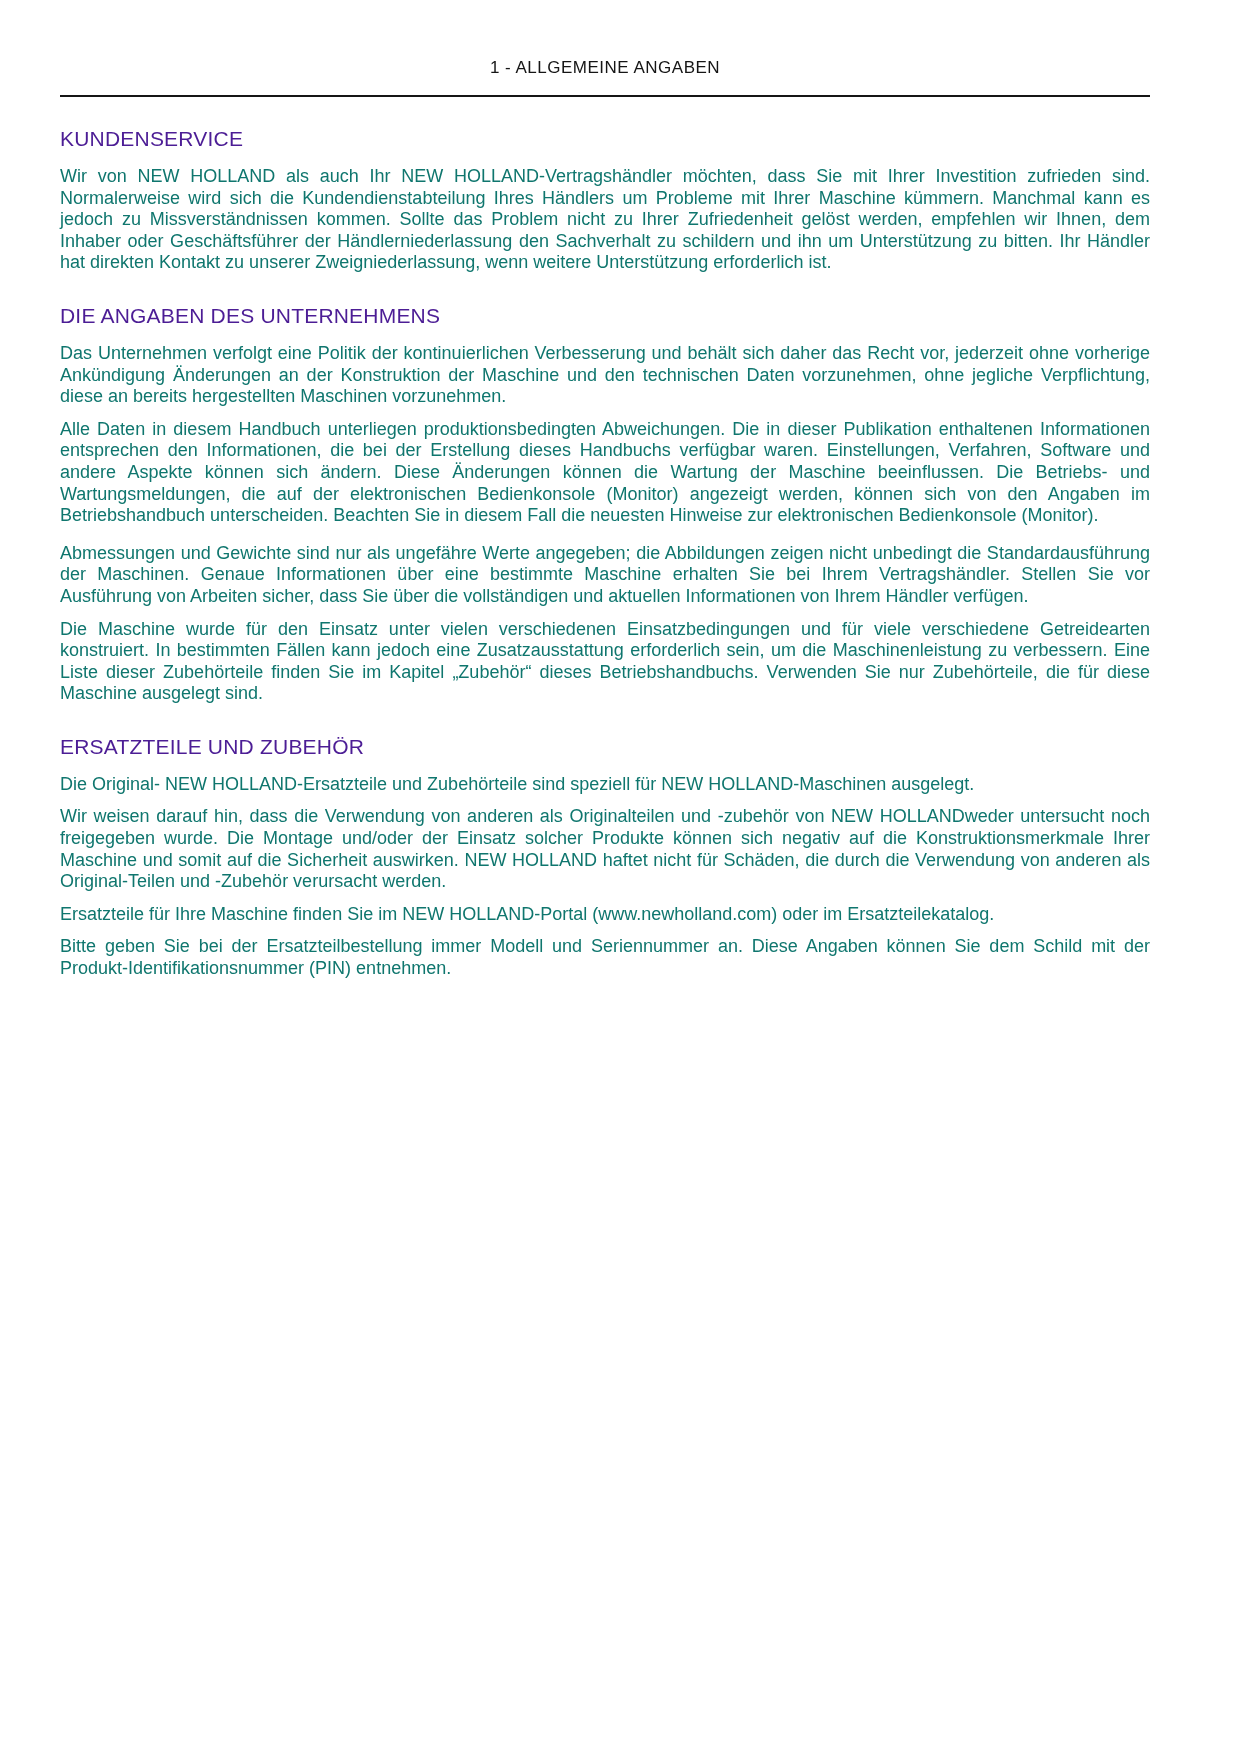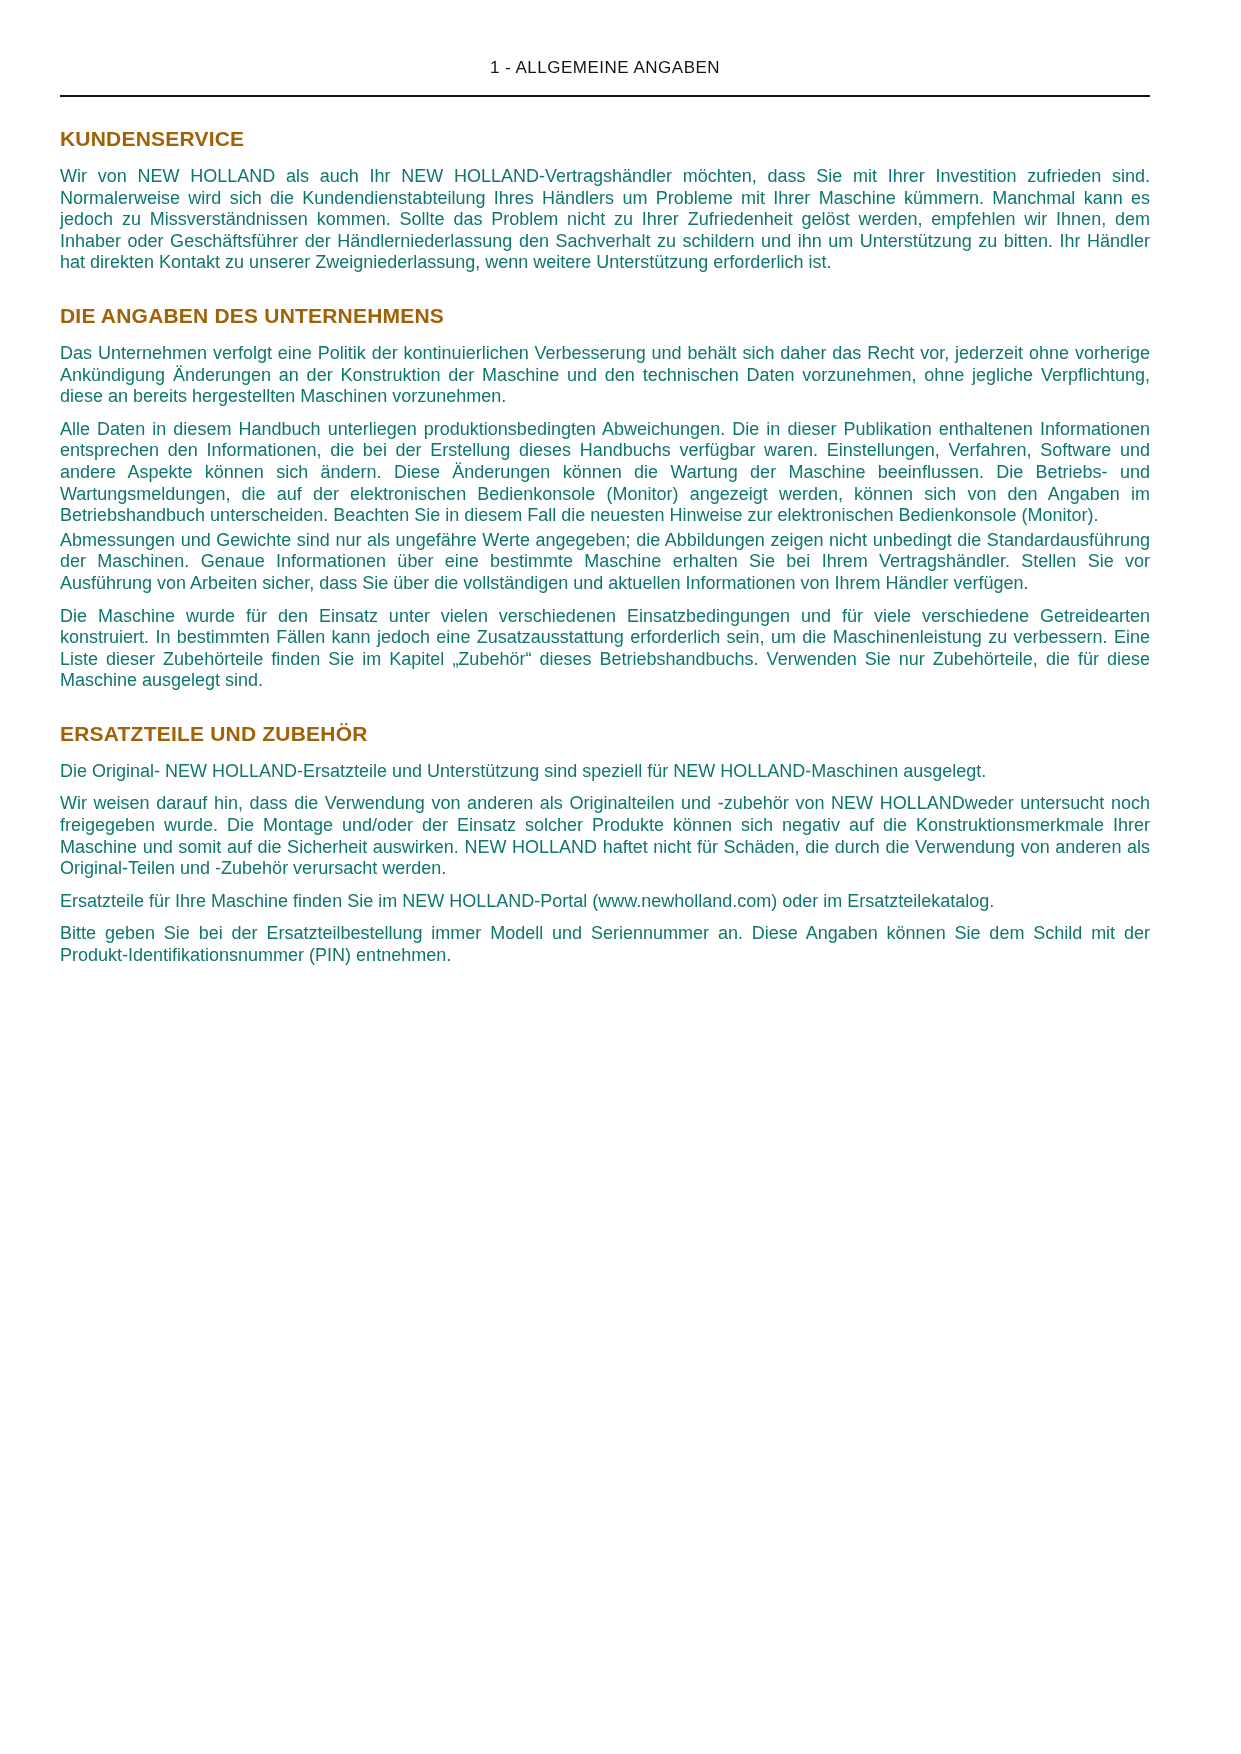--- a/index.html
+++ b/index.html
@@ -28,34 +28,34 @@
     color: #151515;
     margin-bottom: 17px;
   }
   .header-rule {
     border: none;
     border-top: 2px solid #151515;
     margin: 0 0 0 0;
   }
   h2.section-heading {
     font-size: 21px;
-    font-weight: bold;
+    font-weight: normal;
     letter-spacing: 0.2px;
-    color: #a16207;
+    color: #4c1d95;
     margin: 30px 0 15px 0;
   }
   p.body-par {
     font-size: 18px;
     line-height: 21.6px;
     text-align: justify;
     color: #0f766e;
     margin: 0 0 11px 0;
     hyphens: none;
   }
-  p.body-par.tight { margin-bottom: 3px; }
+  p.body-par.tight { margin-bottom: 16px; }
   .page-footer {
     position: absolute;
     left: 60px;
     top: 1652px;
     width: 1090px;
   }
   .footer-rule {
     border: none;
     border-top: 3px double #151515;
     margin: 0;
@@ -80,21 +80,21 @@
     <p class="body-par">Wir von NEW HOLLAND als auch Ihr NEW HOLLAND-Vertragshändler möchten, dass Sie mit Ihrer Investition zufrieden sind. Normalerweise wird sich die Kundendienstabteilung Ihres Händlers um Probleme mit Ihrer Maschine kümmern. Manchmal kann es jedoch zu Missverständnissen kommen. Sollte das Problem nicht zu Ihrer Zufriedenheit gelöst werden, empfehlen wir Ihnen, dem Inhaber oder Geschäftsführer der Händlerniederlassung den Sachverhalt zu schildern und ihn um Unterstützung zu bitten. Ihr Händler hat direkten Kontakt zu unserer Zweigniederlassung, wenn weitere Unterstützung erforderlich ist.</p>
 
     <h2 class="section-heading">DIE ANGABEN DES UNTERNEHMENS</h2>
     <p class="body-par">Das Unternehmen verfolgt eine Politik der kontinuierlichen Verbesserung und behält sich daher das Recht vor, jederzeit ohne vorherige Ankündigung Änderungen an der Konstruktion der Maschine und den technischen Daten vorzunehmen, ohne jegliche Verpflichtung, diese an bereits hergestellten Maschinen vorzunehmen.</p>
     <p class="body-par tight">Alle Daten in diesem Handbuch unterliegen produktionsbedingten Abweichungen. Die in dieser Publikation enthaltenen Informationen entsprechen den Informationen, die bei der Erstellung dieses Handbuchs verfügbar waren. Einstellungen, Verfahren, Software und andere Aspekte können sich ändern. Diese Änderungen können die Wartung der Maschine beeinflussen. Die Betriebs- und Wartungsmeldungen, die auf der elektronischen Bedienkonsole (Monitor) angezeigt werden, können sich von den Angaben im Betriebshandbuch unterscheiden. Beachten Sie in diesem Fall die neuesten Hinweise zur elektronischen Bedienkonsole (Monitor).</p>
     <p class="body-par">Abmessungen und Gewichte sind nur als ungefähre Werte angegeben; die Abbildungen zeigen nicht unbedingt die Standardausführung der Maschinen. Genaue Informationen über eine bestimmte Maschine erhalten Sie bei Ihrem Vertragshändler. Stellen Sie vor Ausführung von Arbeiten sicher, dass Sie über die vollständigen und aktuellen Informationen von Ihrem Händler verfügen.</p>
 
     <p class="body-par">Die Maschine wurde für den Einsatz unter vielen verschiedenen Einsatzbedingungen und für viele verschiedene Getreidearten konstruiert. In bestimmten Fällen kann jedoch eine Zusatzausstattung erforderlich sein, um die Maschinenleistung zu verbessern. Eine Liste dieser Zubehörteile finden Sie im Kapitel „Zubehör“ dieses Betriebshandbuchs. Verwenden Sie nur Zubehörteile, die für diese Maschine ausgelegt sind.</p>
 
     <h2 class="section-heading">ERSATZTEILE UND ZUBEHÖR</h2>
-    <p class="body-par">Die Original- NEW HOLLAND-Ersatzteile und Unterstützung sind speziell für NEW HOLLAND-Maschinen ausgelegt.</p>
+    <p class="body-par">Die Original- NEW HOLLAND-Ersatzteile und Zubehörteile sind speziell für NEW HOLLAND-Maschinen ausgelegt.</p>
     <p class="body-par">Wir weisen darauf hin, dass die Verwendung von anderen als Originalteilen und -zubehör von NEW HOLLANDweder untersucht noch freigegeben wurde. Die Montage und/oder der Einsatz solcher Produkte können sich negativ auf die Konstruktionsmerkmale Ihrer Maschine und somit auf die Sicherheit auswirken. NEW HOLLAND haftet nicht für Schäden, die durch die Verwendung von anderen als Original-Teilen und -Zubehör verursacht werden.</p>
     <p class="body-par">Ersatzteile für Ihre Maschine finden Sie im NEW HOLLAND-Portal (www.newholland.com) oder im Ersatzteilekatalog.</p>
     <p class="body-par">Bitte geben Sie bei der Ersatzteilbestellung immer Modell und Seriennummer an. Diese Angaben können Sie dem Schild mit der Produkt-Identifikationsnummer (PIN) entnehmen.</p>
 
   </div>
 
   <div class="page-footer">
     <hr class="footer-rule">
     <div class="page-number">1-2</div>
   </div>

